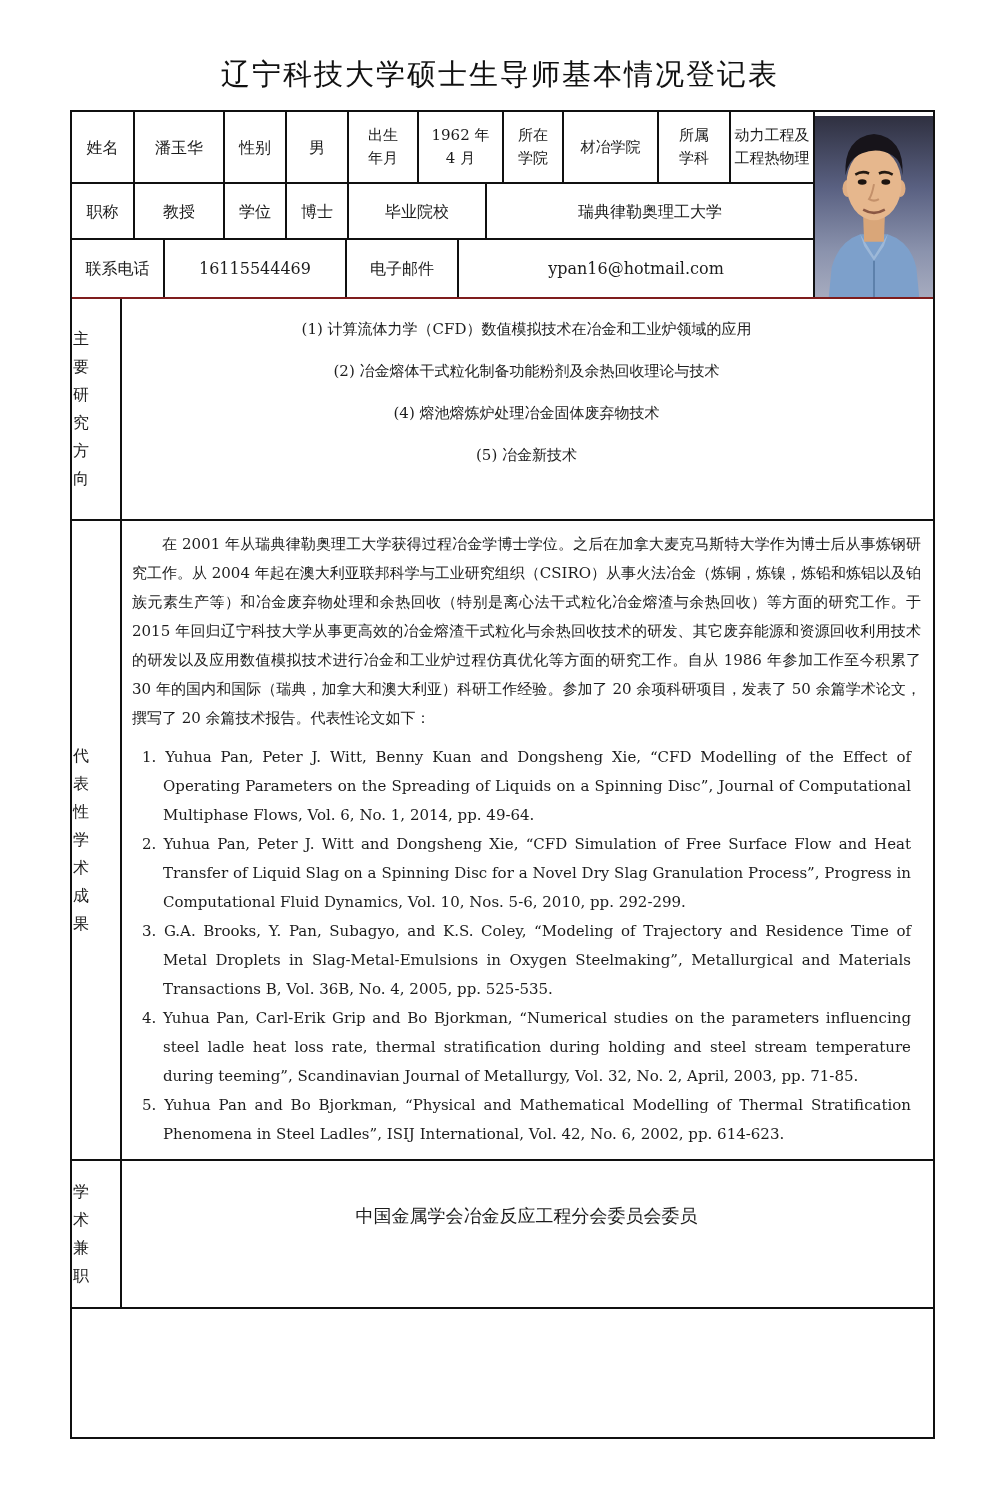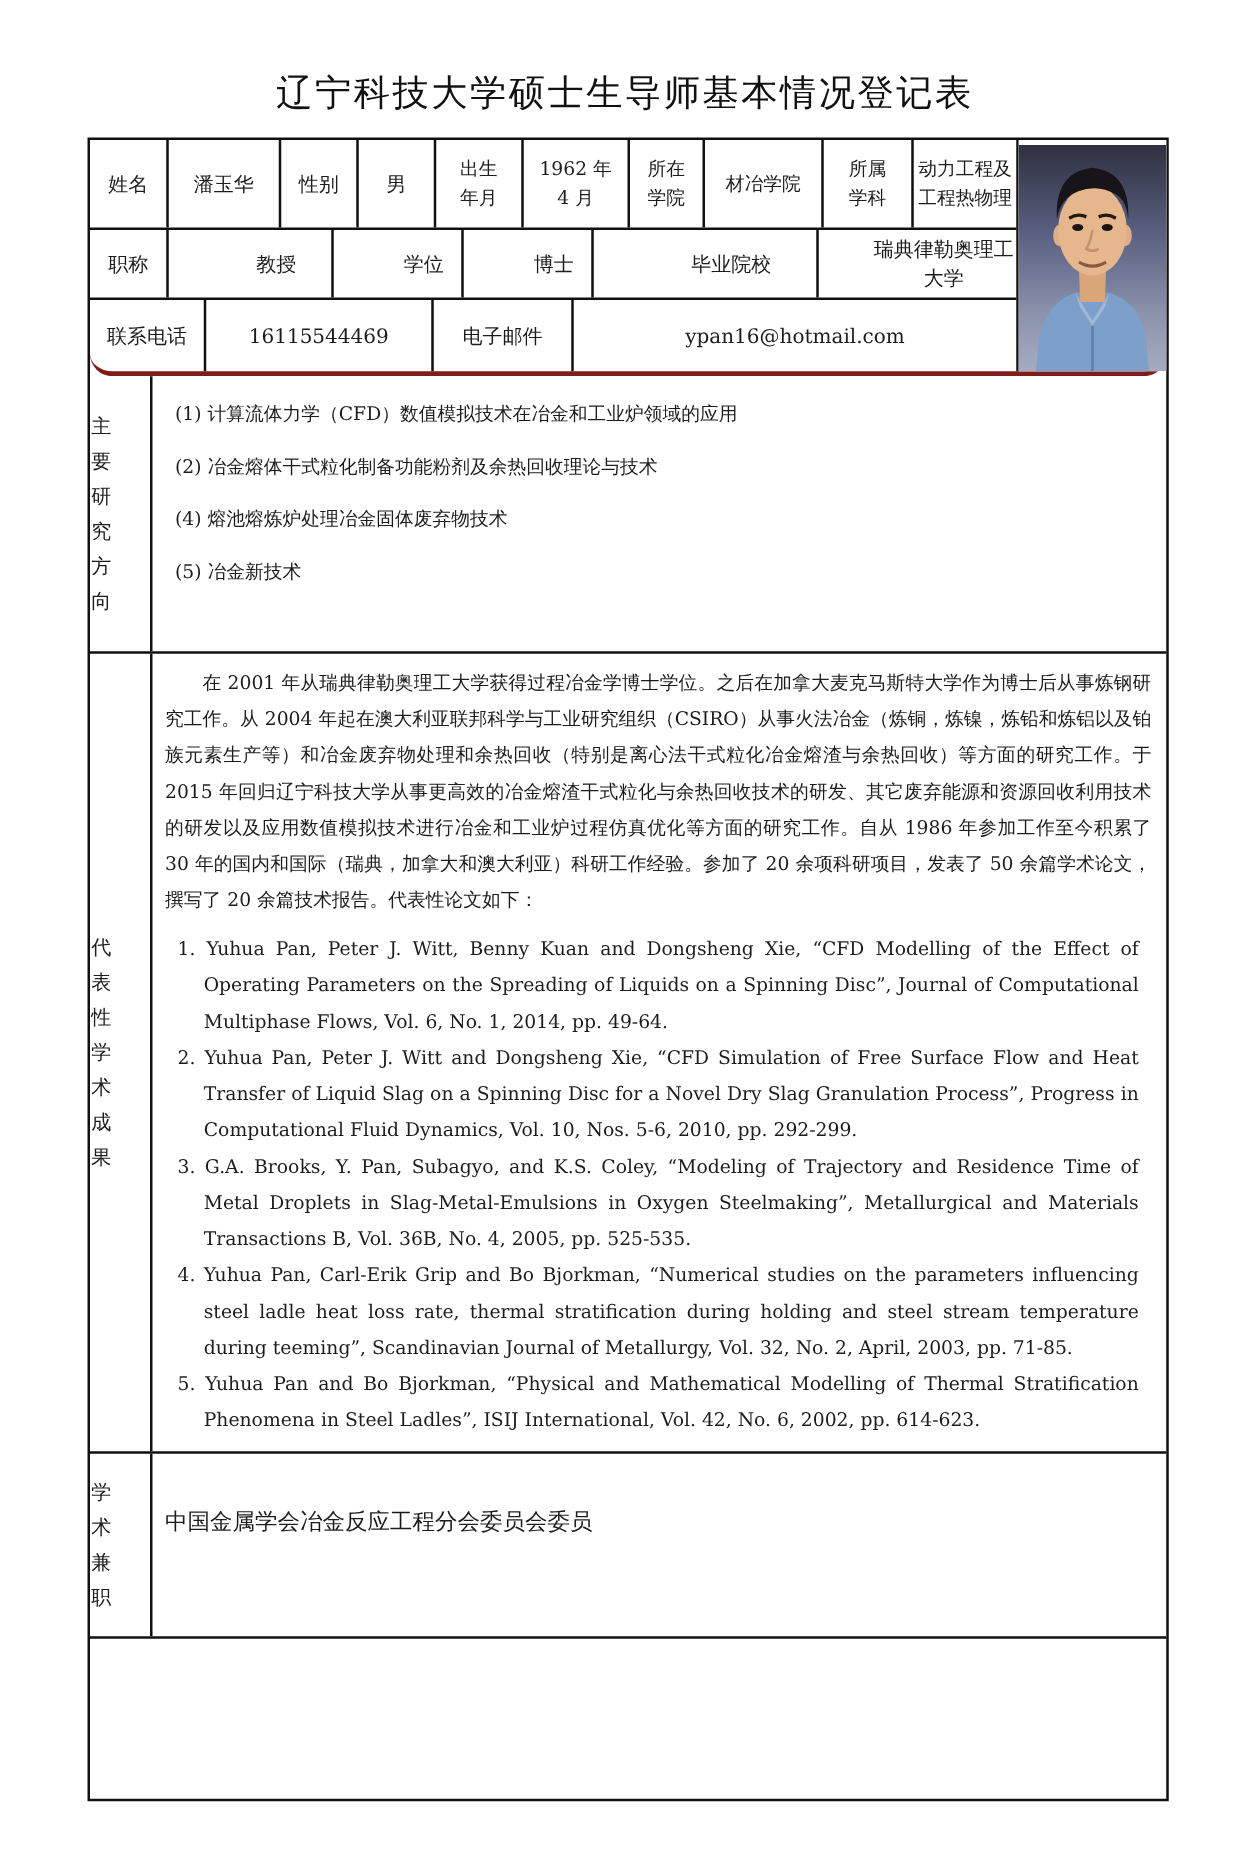--- a/index.html
+++ b/index.html
@@ -12,26 +12,26 @@
     position:absolute;top:55px;left:0;width:1000px;text-align:center;
     font-family:"DejaVu Sans","Liberation Sans",sans-serif;
     font-weight:normal;font-size:29px;letter-spacing:2px;color:#111;
   }
   .form{
     position:absolute;left:70px;top:110px;width:865px;
     border:2px solid #101010;box-sizing:border-box;background:#fff;
   }
   .form *{box-sizing:border-box;}
   
-  .info{display:flex;border-bottom:4px solid #7f1d1d;border-radius:18px;}
+  .info{display:flex;border-bottom:2px solid #7f1d1d;}
   .info-grid{flex:1;display:flex;flex-direction:column;border-right:2px solid #101010;}
   .irow{display:flex;border-bottom:2px solid #101010;}
   .irow:last-child{border-bottom:none;}
   .irow1{height:72px;}
-  .irow2{height:56px;gap:42px;}
+  .irow2{height:56px;}
   .irow3{height:57px;}
   .cell{
     border-right:2px solid #101010;display:flex;align-items:center;justify-content:center;
     text-align:center;white-space:pre-line;font-size:16px;line-height:23px;padding:1px 2px;
   }
   .cell.last{border-right:none;flex:1;}
   .w63{width:63px}.w90{width:90px}.w62{width:62px}.w53{width:70px}.w85{width:85px}
   .w60{width:60px}.w95{width:95px}.w72{width:72px}.w138{width:138px}
   .w93{width:93px}.w182{width:182px}.w112{width:112px}
   .small{font-size:15px;}
@@ -41,21 +41,21 @@
   .section{display:flex;border-bottom:2px solid #101010;}
   .section:last-child{border-bottom:none;}
   .sec-label{
     width:50px;border-right:2px solid #101010;
     display:flex;align-items:center;justify-content:flex-start;
   }
   .sec-label span{
     display:block;width:18px;text-align:center;font-size:16px;line-height:28px;
     word-break:break-all;white-space:normal;
   }
-  .sec-content{flex:1;overflow:hidden;}
+  .sec-content{flex:1;overflow:hidden;text-align:center;}
   .sec-research{height:222px;}
   .sec-achv{height:640px;}
   .sec-pos{height:148px;}
   .sec-honors{height:128px;}
   .research-list{padding:20px 20px 0 18px;margin:0;list-style:none;}
   .research-list li{font-size:15px;line-height:21px;margin:0 0 21px 0;}
   .achv-body{padding:9px 12px 0 10px;font-size:15px;line-height:29px;text-align:justify;}
   .achv-intro{margin:0;text-indent:2em;}
   .pub-list{margin:10px;padding:0;list-style:none;}
   .pub-list li{padding-left:1.4em;text-indent:-1.4em;}

